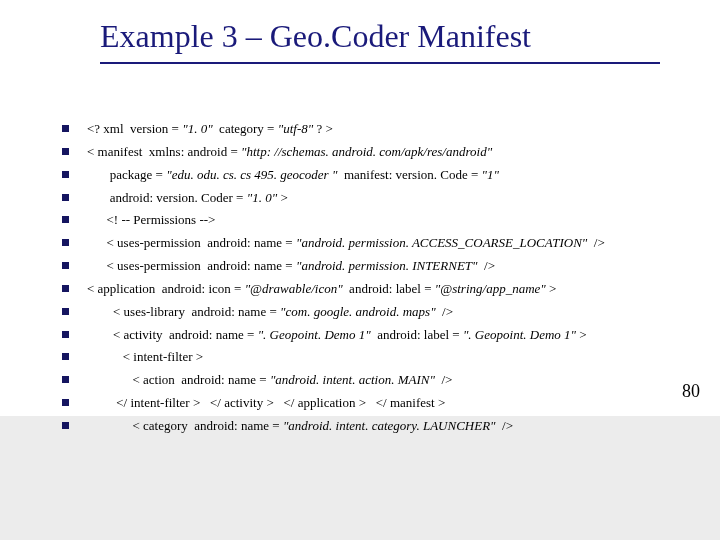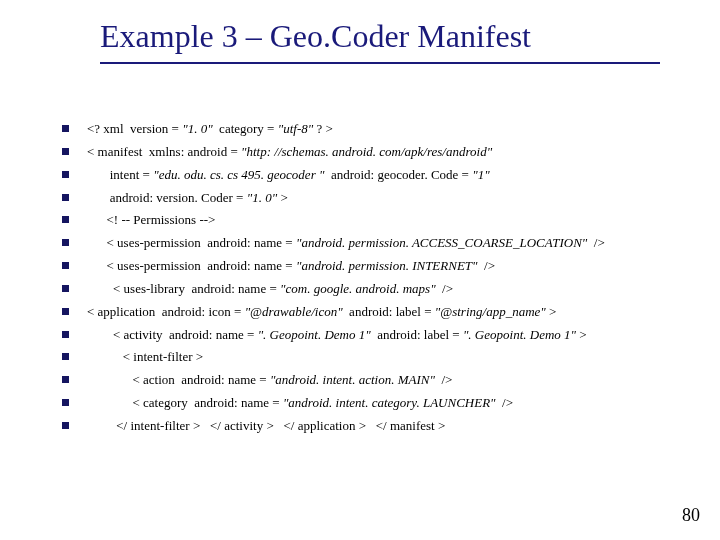--- a/index.html
+++ b/index.html
@@ -7,21 +7,21 @@
     padding: 0;
     width: 720px;
     height: 540px;
     background: #ececec;
     font-family: "Times New Roman", Times, serif;
     overflow: hidden;
   }
   .slide {
     position: relative;
     width: 720px;
-    height: 540px;
+    height: 416px;
     background: #fff;
     box-sizing: border-box;
   }
   .title {
     position: absolute;
     top: 18px;
     left: 100px;
     font-size: 32px;
     color: #1a1a7a;
     font-weight: normal;
@@ -80,62 +80,62 @@
       <div class="line">
         <div class="bullet"></div>
         <div class="code"><span>&lt;? xml  version = </span><span class="q">"1. 0"</span><span>  category = </span><span class="q">"utf-8"</span><span> ? &gt;</span></div>
       </div>
       <div class="line">
         <div class="bullet"></div>
         <div class="code"><span>&lt; manifest  xmlns: android = </span><span class="q">"http: //schemas. android. com/apk/res/android"</span></div>
       </div>
       <div class="line">
         <div class="bullet"></div>
-        <div class="code"><span>       intent = </span><span class="q">"edu. odu. cs. cs 495. geocoder "</span><span>  android: geocoder. Code = </span><span class="q">"1"</span></div>
+        <div class="code"><span>       package = </span><span class="q">"edu. odu. cs. cs 495. geocoder "</span><span>  manifest: version. Code = </span><span class="q">"1"</span></div>
       </div>
       <div class="line">
         <div class="bullet"></div>
         <div class="code"><span>       android: version. Coder = </span><span class="q">"1. 0"</span><span> &gt;</span></div>
       </div>
       <div class="line">
         <div class="bullet"></div>
         <div class="code"><span>      &lt;! -- Permissions --&gt;</span></div>
       </div>
       <div class="line">
         <div class="bullet"></div>
         <div class="code"><span>      &lt; uses-permission  android: name = </span><span class="q">"android. permission. ACCESS_COARSE_LOCATION"</span><span>  /&gt;</span></div>
       </div>
       <div class="line">
         <div class="bullet"></div>
         <div class="code"><span>      &lt; uses-permission  android: name = </span><span class="q">"android. permission. INTERNET"</span><span>  /&gt;</span></div>
       </div>
       <div class="line">
         <div class="bullet"></div>
-        <div class="code"><span>        &lt; uses-library  android: name = </span><span class="q">"com. google. android. maps"</span><span>  /&gt;</span></div>
+        <div class="code"><span>&lt; application  android: icon = </span><span class="q">"@drawable/icon"</span><span>  android: label = </span><span class="q">"@string/app_name"</span><span> &gt;</span></div>
       </div>
       <div class="line">
         <div class="bullet"></div>
-        <div class="code"><span>&lt; application  android: icon = </span><span class="q">"@drawable/icon"</span><span>  android: label = </span><span class="q">"@string/app_name"</span><span> &gt;</span></div>
+        <div class="code"><span>        &lt; uses-library  android: name = </span><span class="q">"com. google. android. maps"</span><span>  /&gt;</span></div>
       </div>
       <div class="line">
         <div class="bullet"></div>
         <div class="code"><span>        &lt; activity  android: name = </span><span class="q">". Geopoint. Demo 1"</span><span>  android: label = </span><span class="q">". Geopoint. Demo 1"</span><span> &gt;</span></div>
       </div>
       <div class="line">
         <div class="bullet"></div>
         <div class="code"><span>           &lt; intent-filter &gt;</span></div>
       </div>
       <div class="line">
         <div class="bullet"></div>
         <div class="code"><span>              &lt; action  android: name = </span><span class="q">"android. intent. action. MAIN"</span><span>  /&gt;</span></div>
       </div>
       <div class="line">
         <div class="bullet"></div>
-        <div class="code"><span>              &lt; category  android: name = </span><span class="q">"android. intent. category. LAUNCHER"</span><span>  /&gt;</span></div>
+        <div class="code"><span>         &lt;/ intent-filter &gt;   &lt;/ activity &gt;   &lt;/ application &gt;   &lt;/ manifest &gt;</span></div>
       </div>
       <div class="line">
         <div class="bullet"></div>
-        <div class="code"><span>         &lt;/ intent-filter &gt;   &lt;/ activity &gt;   &lt;/ application &gt;   &lt;/ manifest &gt;</span></div>
+        <div class="code"><span>              &lt; category  android: name = </span><span class="q">"android. intent. category. LAUNCHER"</span><span>  /&gt;</span></div>
       </div>
     </div>
 
   <div class="page-num">80</div>
 </div>
 
 </body></html>

